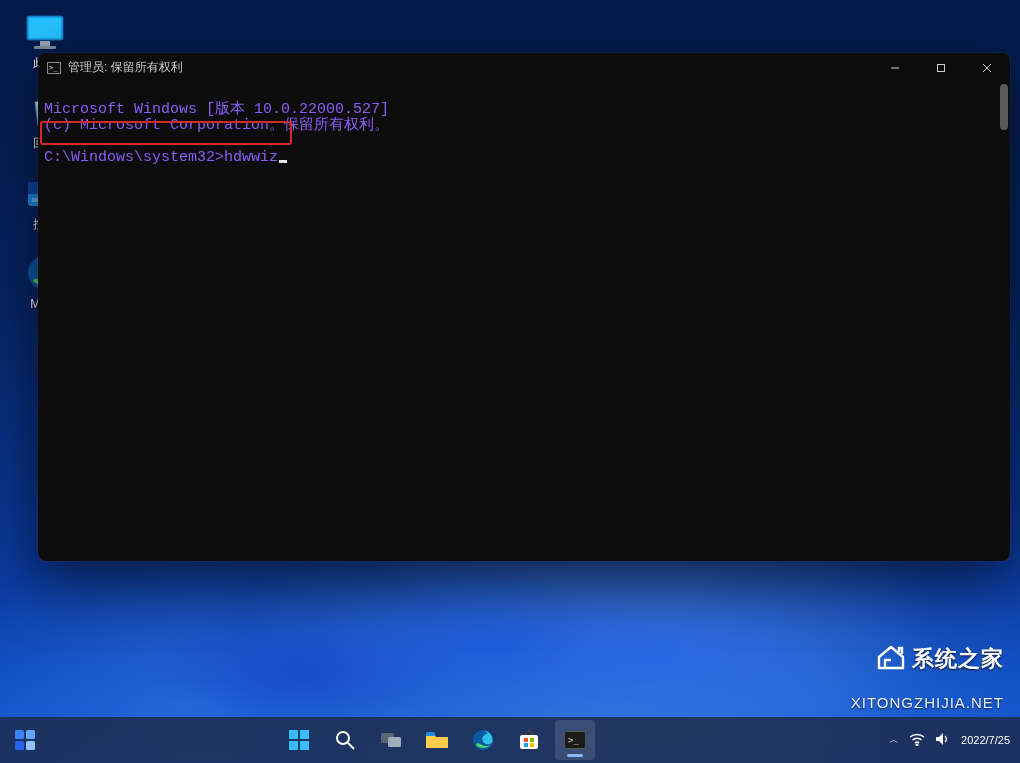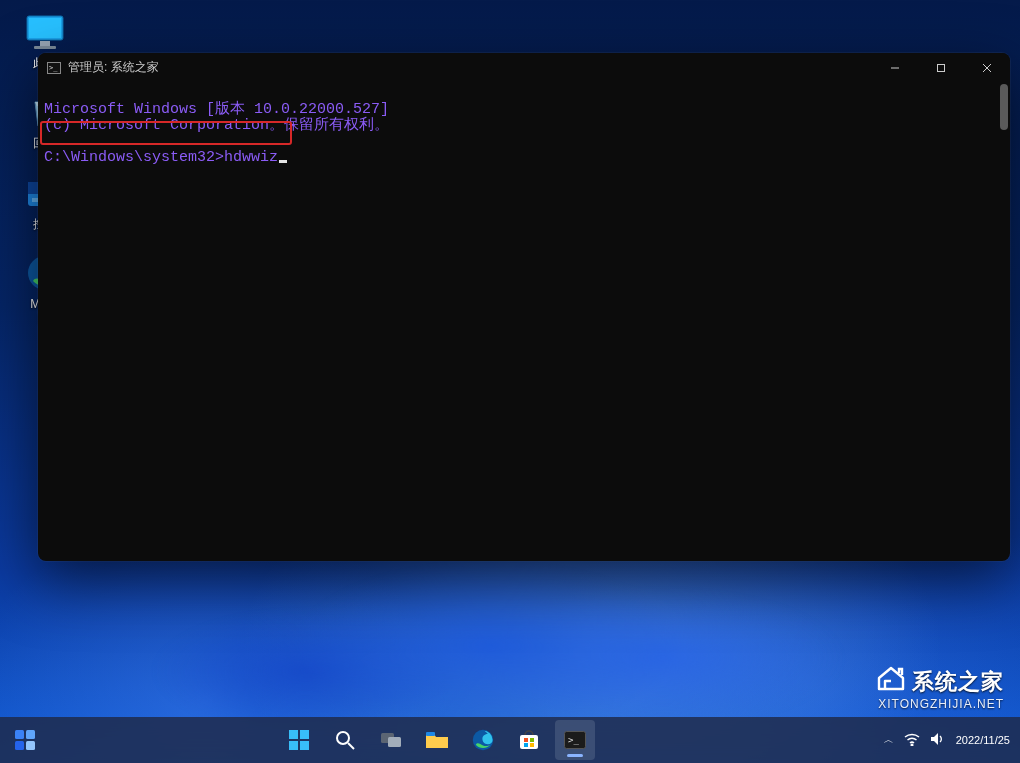--- a/index.html
+++ b/index.html
@@ -82,22 +82,22 @@
   .tb-btn { position:relative; }
   .tb-clock { text-align:right; line-height:1.15; }
   .widgets-btn { width:30px; height:30px; border-radius:4px; display:flex; align-items:center; justify-content:center; }
 
   
   .watermark {
     position:absolute; right:16px; bottom:52px;
     color:#fff; text-align:right;
     text-shadow:0 1px 2px rgba(0,0,0,0.8);
   }
-  .watermark .big { font-size:22px; font-weight:bold; letter-spacing:1px; display:flex; align-items:flex-end; justify-content:flex-end; gap:6px; }
-  .watermark .small { font-size:12px; letter-spacing:1px; opacity:0.9; }
+  .watermark .big { font-size:22px; font-weight:bold; letter-spacing:1px; display:flex; align-items:flex-start; justify-content:flex-end; gap:6px; }
+  .watermark .small { font-size:15px; letter-spacing:1px; opacity:0.9;margin-top:18px; }
 </style>
 </head>
 <body>
 
 <div class="wallpaper"></div>
 
 <div class="desktop-icons">
   <div class="dicon">
     <div class="glyph">
       <svg width="42" height="38" viewBox="0 0 42 38">
@@ -144,21 +144,21 @@
 </div>
 
 <div class="terminal">
   <div class="titlebar">
     <span class="icon">
       <svg width="14" height="12" viewBox="0 0 14 12">
           <rect x="0.5" y="0.5" width="13" height="11" fill="#111" stroke="#888"></rect>
           <text x="2" y="8" font-size="7" fill="#ddd" font-family="monospace">&gt;_</text>
         </svg>
     </span>
-    <span class="title">管理员: 系统之家</span>
+    <span class="title">管理员: 保留所有权利</span>
     <span class="spacer"></span>
     <div class="winbtn">
       <svg width="10" height="10" viewBox="0 0 10 10">
           <line x1="1" y1="5" x2="9" y2="5"></line>
         </svg>
     </div>
     <div class="winbtn">
       <svg width="10" height="10" viewBox="0 0 10 10">
           <rect x="1.5" y="1.5" width="7" height="7"></rect>
         </svg>
@@ -265,16 +265,16 @@
           <circle cx="8" cy="13" r="0.8" fill="#fff"></circle>
         </svg>
     </span>
     <span>
       <svg width="16" height="14" viewBox="0 0 16 14" fill="#fff">
           <path d="M1 5 L4 5 L8 1 L8 13 L4 9 L1 9 Z"></path>
           <path d="M10 4 a4 4 0 0 1 0 6" fill="none" stroke="#fff" stroke-width="1.3"></path>
         </svg>
     </span>
     <div class="tb-clock">
-      <div>2022/11/25</div>
+      <div>2022/7/25</div>
     </div>
   </div>
 </div>
 
 </body></html>

